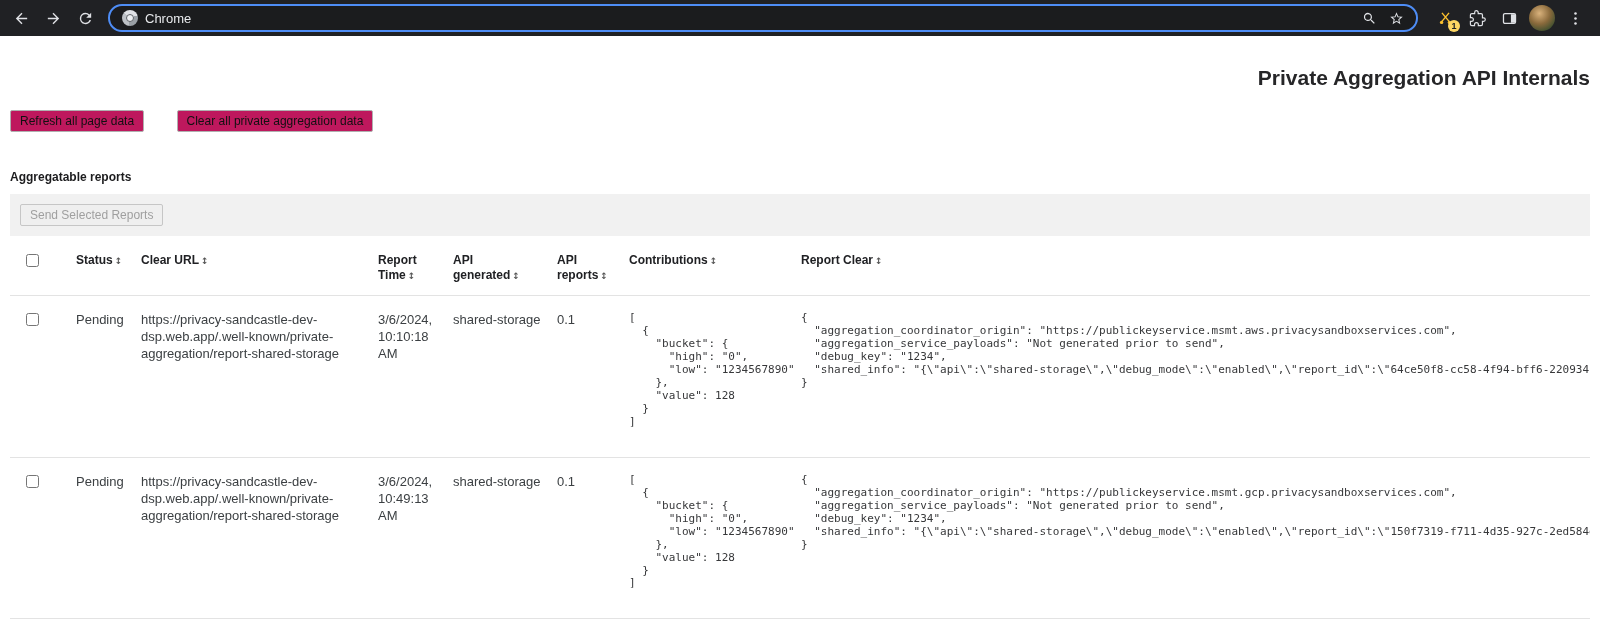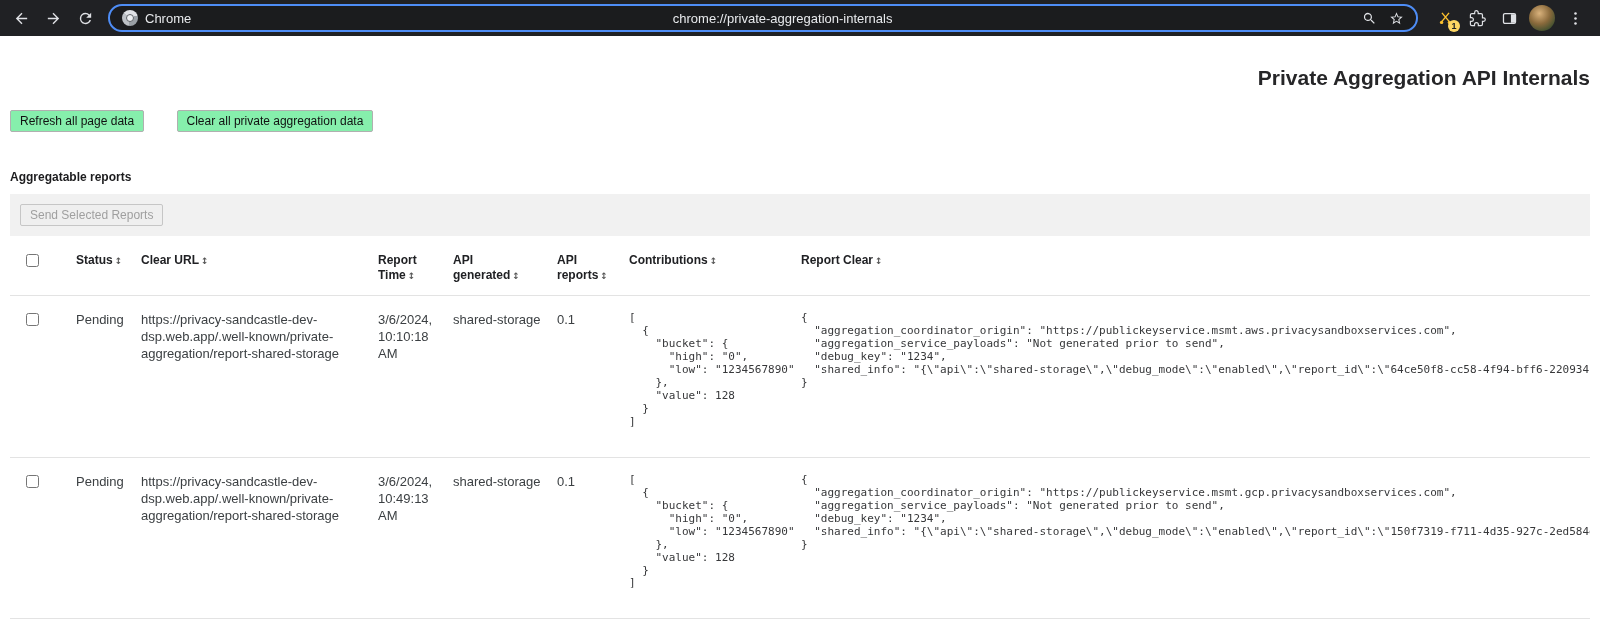--- a/index.html
+++ b/index.html
@@ -23,21 +23,21 @@
     display: flex; align-items: center; justify-content: center;
     flex: 0 0 auto; position: relative;
   }
   .nav-btn svg { width: 17px; height: 17px; display: block; }
   .omnibox {
     flex: 1 1 auto; min-width: 0; height: 28px;
     margin: 0 10px 0 6px;
     border: 2px solid #4e8df6; border-radius: 15px;
     background: #1b1c1e;
     display: flex; align-items: center;
-    padding: 0 12px; gap: 7px; text-align: center;
+    padding: 0 12px; gap: 7px;
   }
   .chrome-logo {
     width: 16px; height: 16px; border-radius: 50%; flex: 0 0 auto;
     position: relative;
     background: conic-gradient(from -50deg, #dfe1e5 0 120deg, #9aa0a6 120deg 240deg, #bdc1c6 240deg 360deg);
   }
   .chrome-logo::after {
     content: ""; position: absolute; inset: 4px; border-radius: 50%;
     background: #eef0f2; border: 1px solid #5f6368;
   }
@@ -64,21 +64,21 @@
   
   .page { padding: 0 10px; }
   .page-title {
     font-size: 21px; font-weight: 700; color: #262628;
     margin: 30px 0 20px 0;
     text-align: right;
   }
   .btn-row { margin: 0 0 38px 0; }
   .std-btn {
     font-family: inherit; font-size: 12px; color: #111;
-    background: #86efac; border: 1px solid #b0b0b0; border-radius: 2px;
+    background: #be185d; border: 1px solid #b0b0b0; border-radius: 2px;
     padding: 3px 9px; cursor: pointer;
   }
   .btn-row .std-btn + .std-btn { margin-left: 28px; text-align: right; }
   .section-title { font-size: 12px; font-weight: 700; margin: 0 0 10px 0; color: #1c1c1e; }
 
   .toolbar-strip { background: #f1f1f1; padding: 10px; }
   .send-btn {
     font-family: inherit; font-size: 12px; color: #9f9f9f;
     background: #efefef; border: 1px solid #c6c6c6; border-radius: 2px;
     padding: 3px 9px;
@@ -122,21 +122,20 @@
   </button>
   <button class="nav-btn">
     <svg viewBox="0 0 24 24">
         <path d="M17.65 6.35A7.95 7.95 0 0 0 12 4a8 8 0 1 0 7.73 10h-2.08A6 6 0 1 1 12 6c1.66 0 3.14.69 4.22 1.78L13 11h7V4l-2.35 2.35z" fill="#dfe1e5"></path>
       </svg>
   </button>
 
   <div class="omnibox">
     <span class="chrome-logo"></span>
     <span class="chip-label">Chrome</span>
-    <span class="url">chrome://private-aggregation-internals</span>
     <span class="omni-right">
       <button>
         <svg viewBox="0 0 24 24">
             <path d="M15.5 14h-.79l-.28-.27a6.5 6.5 0 1 0-.7.7l.27.28v.79l5 4.99L20.49 19l-4.99-5zm-6 0A4.5 4.5 0 1 1 14 9.5 4.5 4.5 0 0 1 9.5 14z" fill="#dfe1e5"></path>
           </svg>
       </button>
       <button>
         <svg viewBox="0 0 24 24">
             <path d="M22 9.24l-7.19-.62L12 2 9.19 8.63 2 9.24l5.46 4.73L5.82 21 12 17.27 18.18 21l-1.63-7.03L22 9.24zM12 15.4l-3.76 2.27 1-4.28-3.32-2.88 4.38-.38L12 6.1l1.71 4.04 4.38.38-3.32 2.88 1 4.28L12 15.4z" fill="#dfe1e5"></path>
           </svg>

